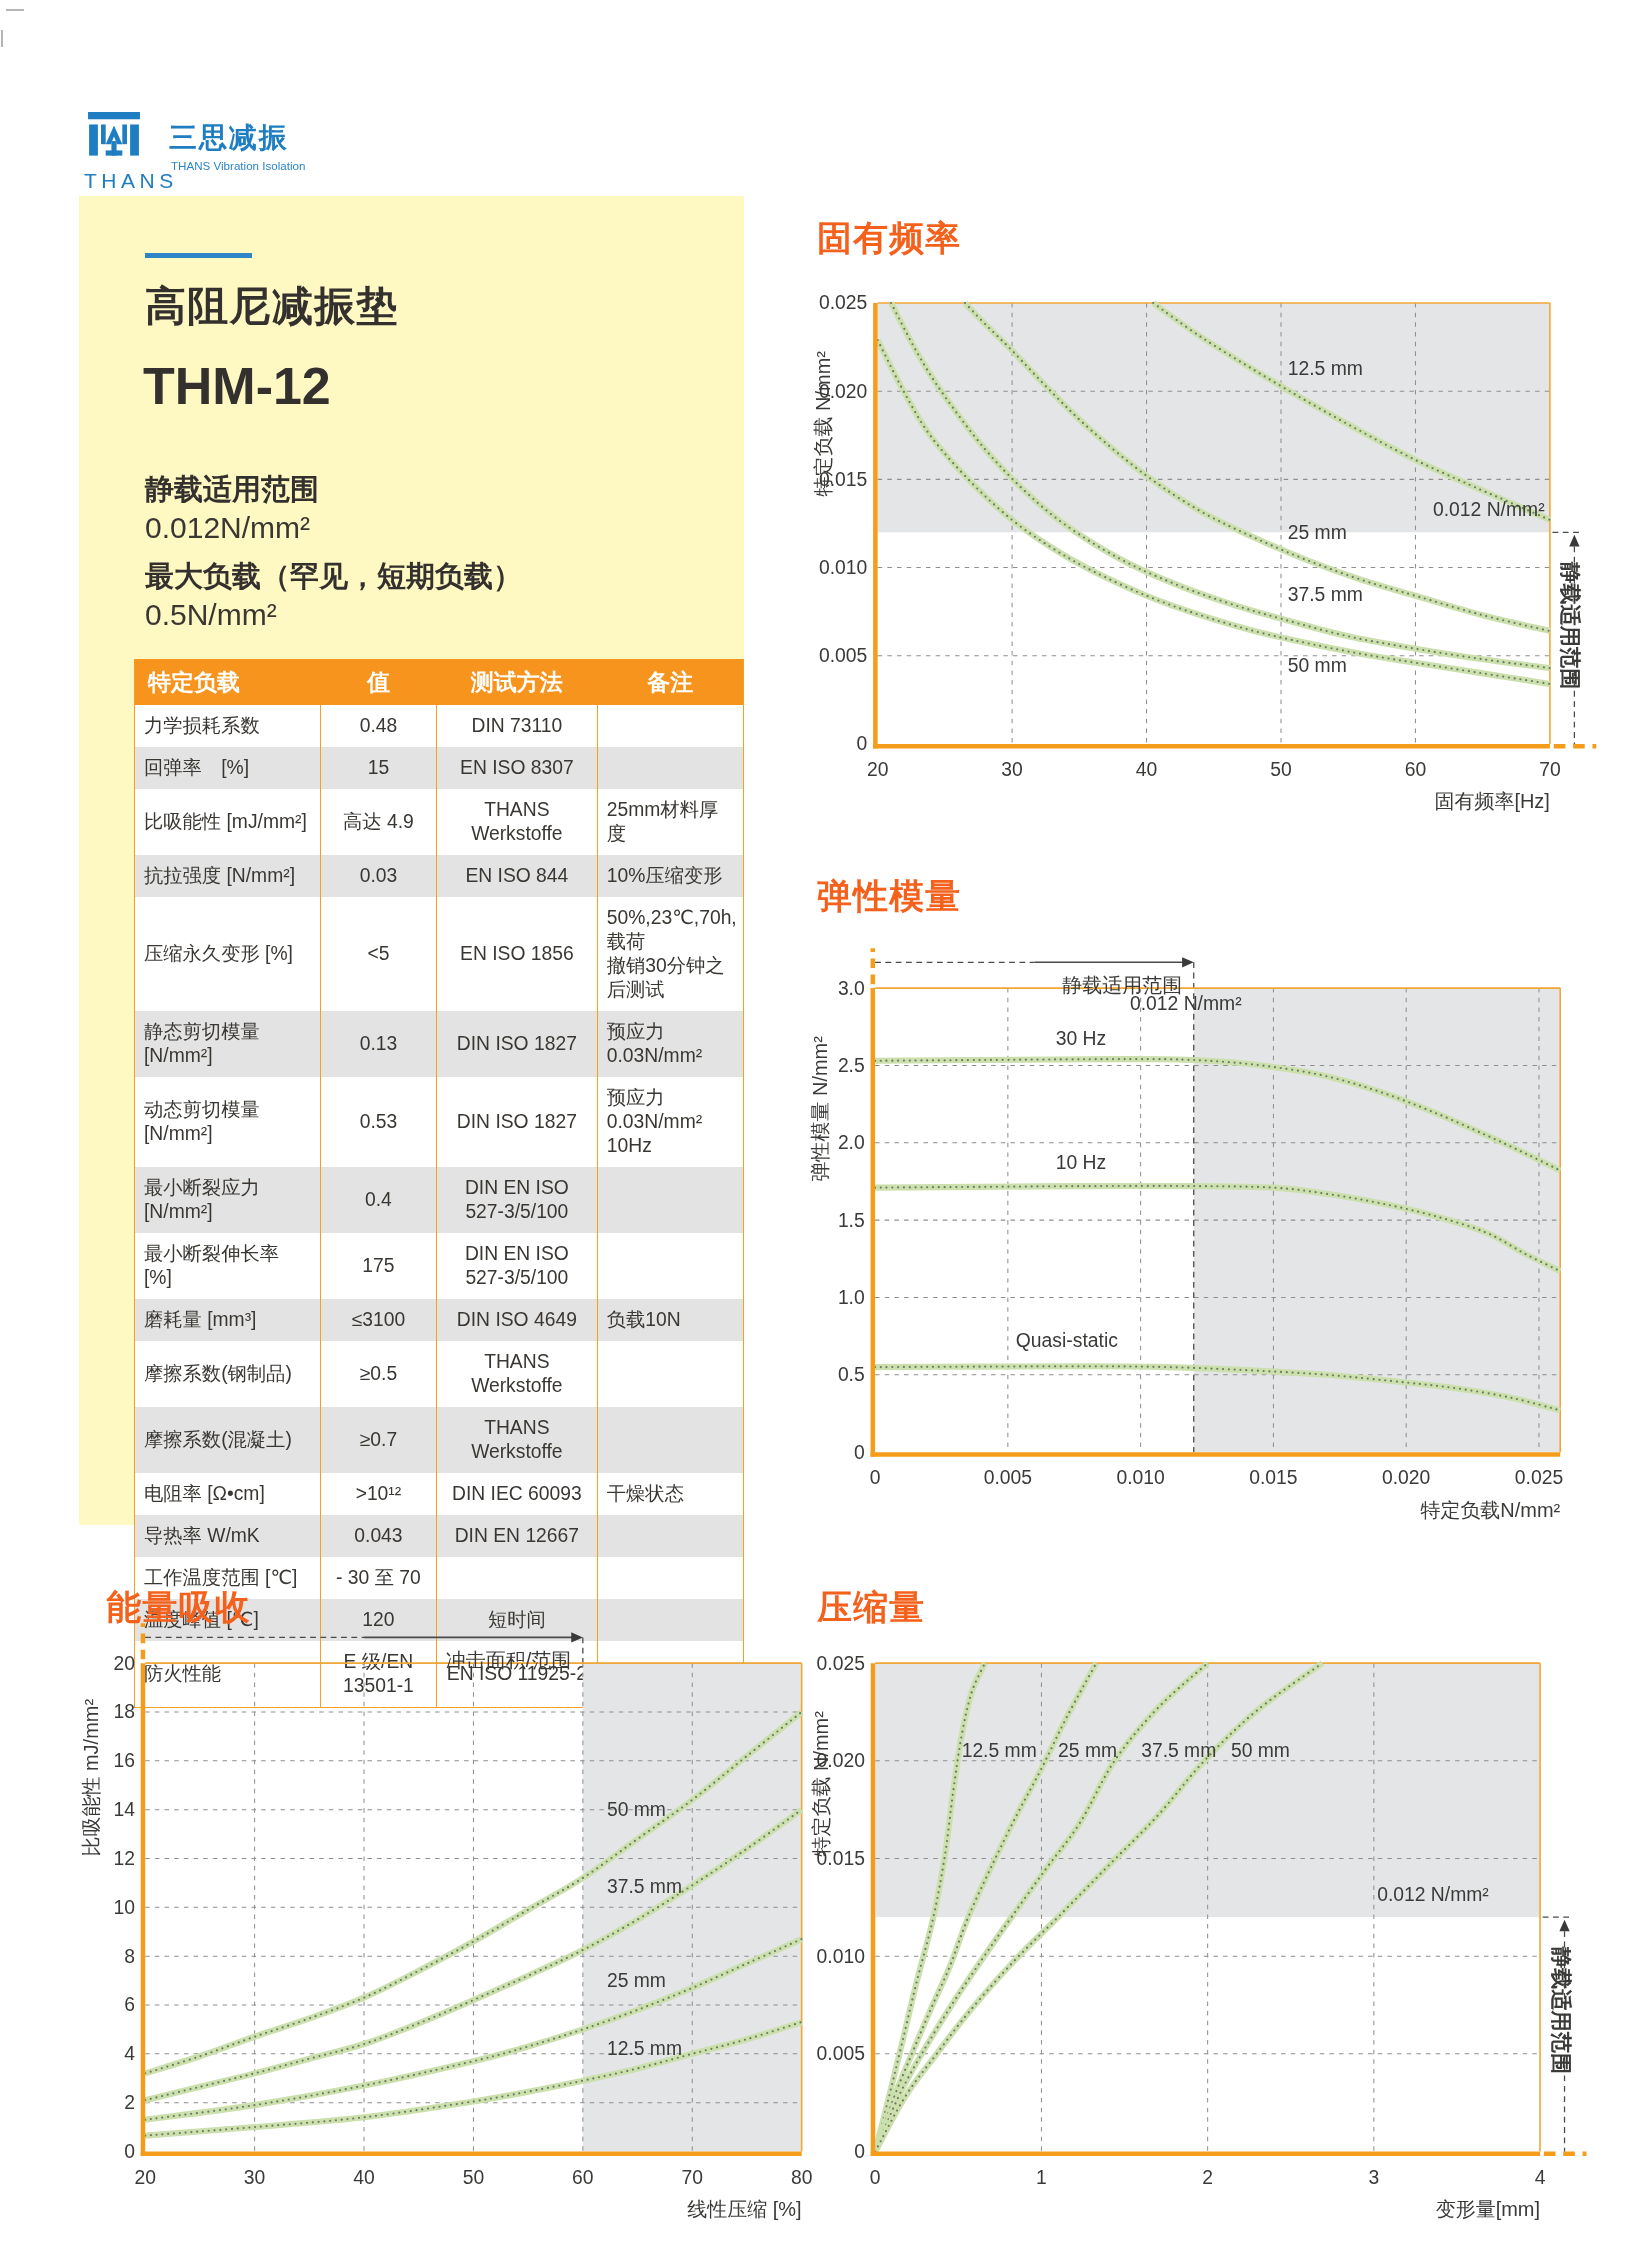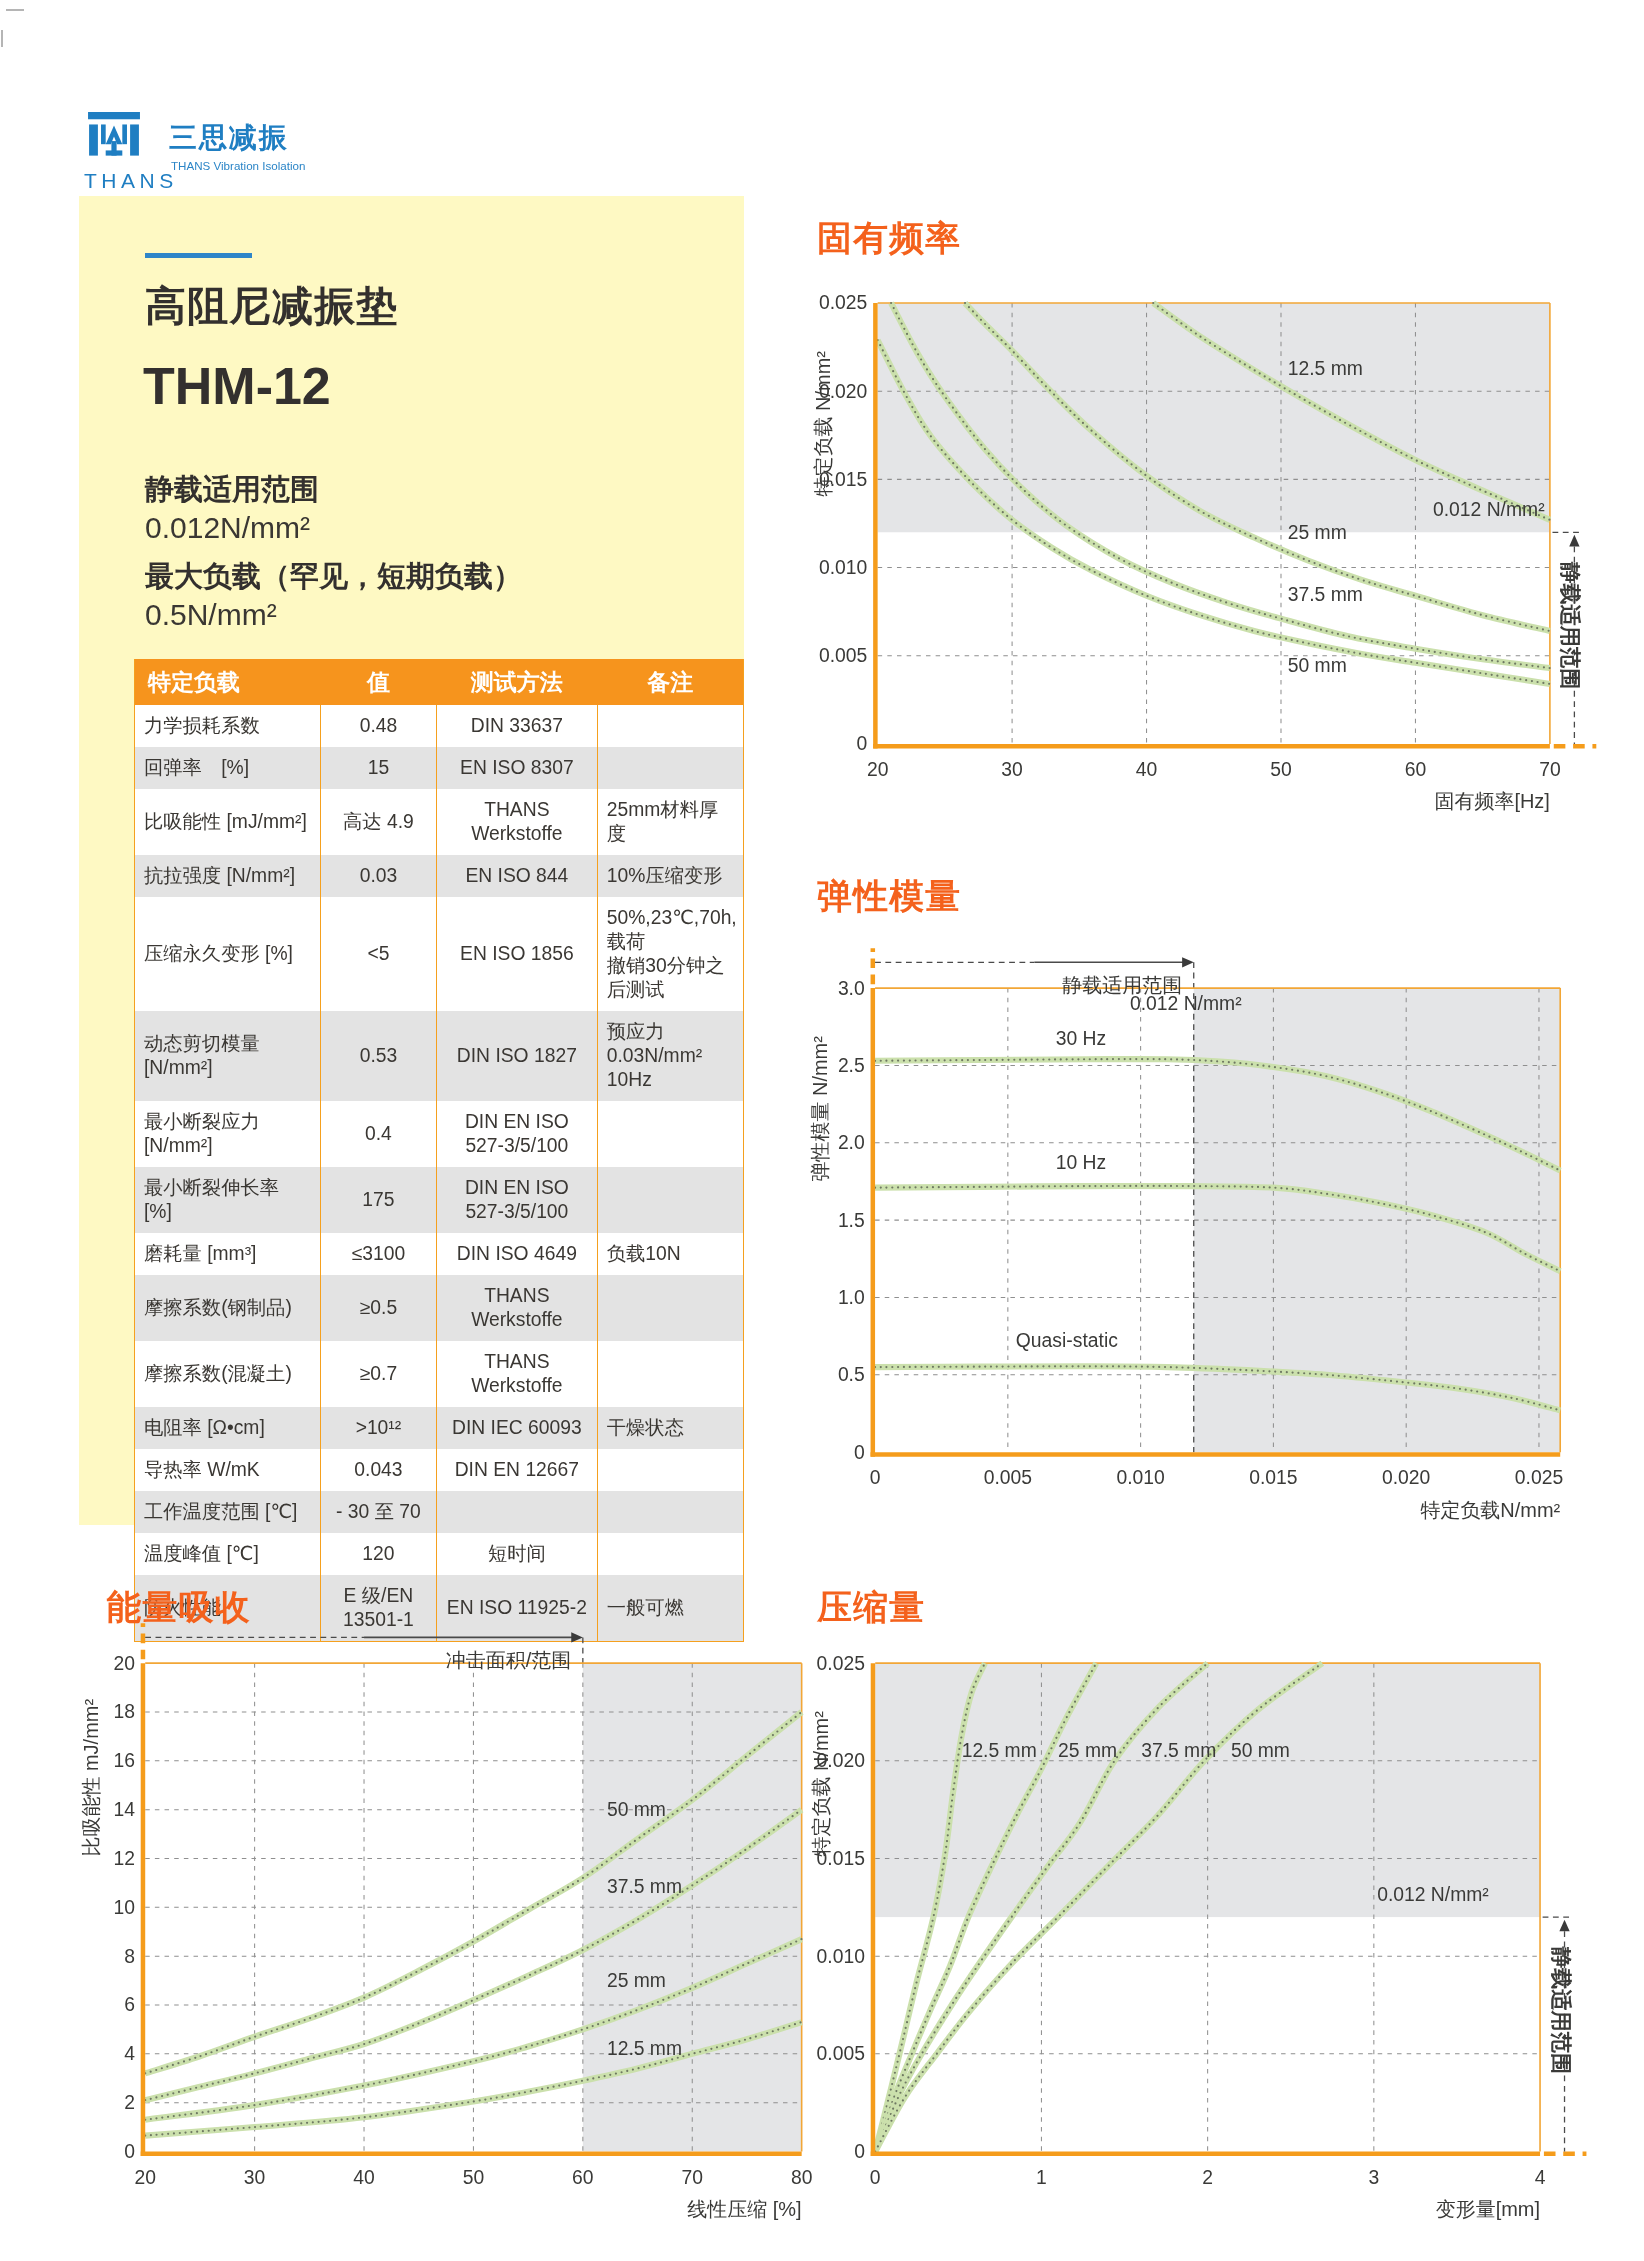--- a/index.html
+++ b/index.html
@@ -80,21 +80,21 @@
             <th style="width: 30.7%;">特定负载</th>
             <th style="width: 18.5%;">值</th>
             <th style="width: 26.8%;">测试方法</th>
             <th style="width: 24%;">备注</th>
           </tr>
         </thead>
       <tbody>
           <tr>
             <td>力学损耗系数</td>
             <td>0.48</td>
-            <td>DIN 33637</td>
+            <td>DIN 73110</td>
             <td></td>
           </tr>
           <tr>
             <td>回弹率　[%]</td>
             <td>15</td>
             <td>EN ISO 8307</td>
             <td></td>
           </tr>
           <tr>
             <td>比吸能性  [mJ/mm²]</td>
@@ -107,20 +107,26 @@
             <td>0.03</td>
             <td>EN ISO 844</td>
             <td>10%压缩变形</td>
           </tr>
           <tr>
             <td>压缩永久变形  [%]</td>
             <td>&lt;5</td>
             <td>EN ISO 1856</td>
             <td>50%,23℃,70h,载荷
 撤销30分钟之后测试</td>
+          </tr>
+          <tr>
+            <td>静态剪切模量  [N/mm²]</td>
+            <td>0.13</td>
+            <td>DIN ISO 1827</td>
+            <td>预应力0.03N/mm²</td>
           </tr>
           <tr>
             <td>动态剪切模量  [N/mm²]</td>
             <td>0.53</td>
             <td>DIN ISO 1827</td>
             <td>预应力0.03N/mm²
 10Hz</td>
           </tr>
           <tr>
             <td>最小断裂应力  [N/mm²]</td>

